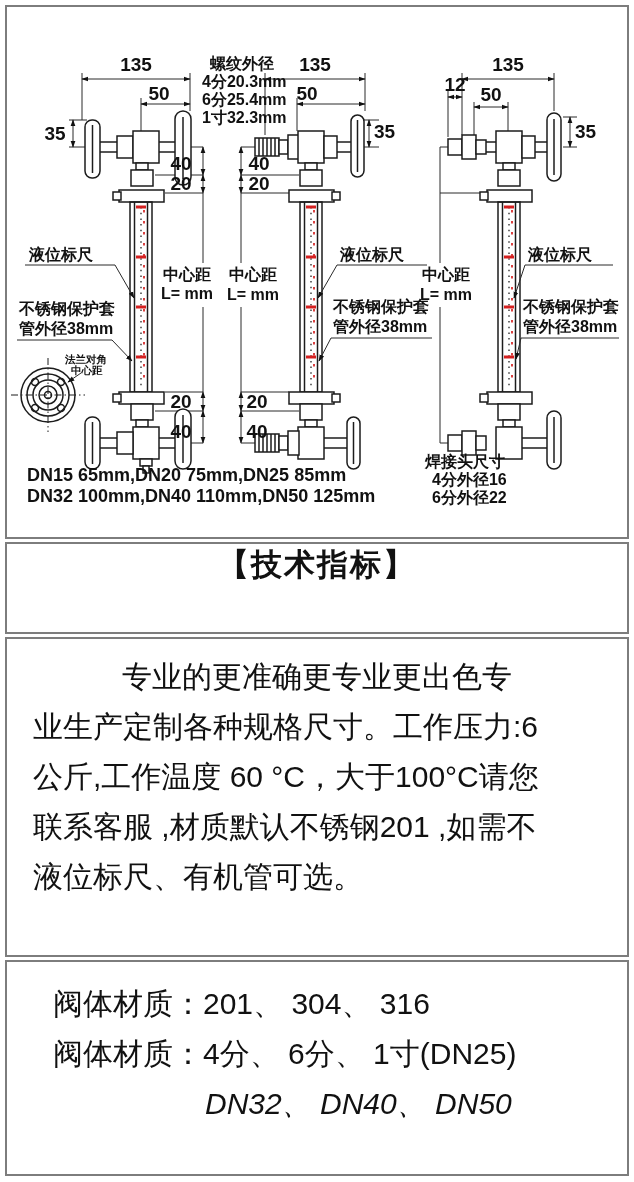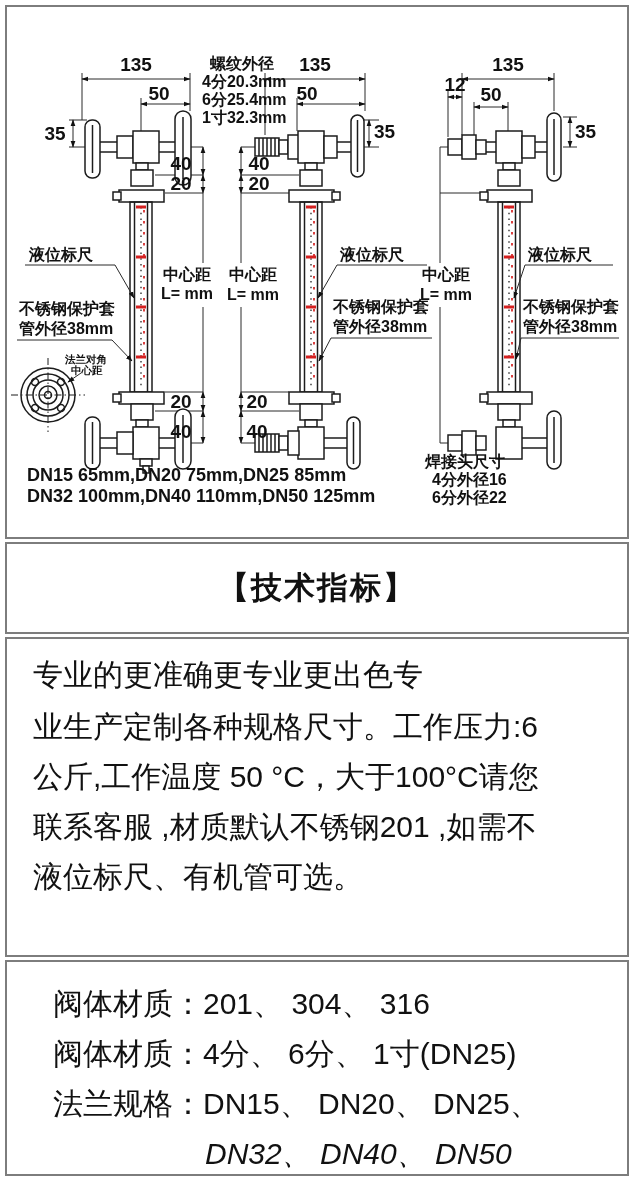--- a/index.html
+++ b/index.html
@@ -1,24 +1,24 @@
 <!DOCTYPE html>
 <html><head>
 <meta charset="utf-8">
 <style>
   html,body{margin:0;padding:0;background:#fff;}
   .page{width:634px;height:1182px;box-sizing:border-box;padding:5px 5px;background:#fff;
         font-family:"Liberation Sans","DejaVu Sans",sans-serif;color:#111;}
   .box{box-sizing:border-box;border:2px solid #7d7d7d;background:#fff;margin-bottom:3px;}
   .box-diagrams{height:534px;position:relative;overflow:hidden;}
   .box-diagrams svg{display:block;}
-  .box-header{height:92px;display:flex;align-items:center;justify-content:center;
+  .box-header{height:92px;display:flex;justify-content:center;
               font-size:31px;font-weight:600;letter-spacing:2px;}
   .box-desc{height:320px;padding:13px 26px 0;font-size:30px;line-height:50px;font-weight:500;}
-  .desc-line.first{font-family:Liberation Mono, monospace;}
+  .desc-line.first{text-align:center;}
   .box-specs{height:216px;padding:17px 0 0 46px;font-size:30px;line-height:50px;font-weight:500;}
   .spec-wrap{padding-left:152px;font-style:italic;}
 
   
   .l{stroke:#1c1c1c;stroke-width:1.5;fill:none;}
   .lf{stroke:#1c1c1c;stroke-width:1.5;fill:#fff;}
   .d{stroke:#2a2a2a;stroke-width:1;fill:none;}
   .da{marker-start:url(#ar);marker-end:url(#ar);}
   text{fill:#111;font-family:"Liberation Sans","DejaVu Sans",sans-serif;}
   .dtx{font-size:19px;font-weight:700;}
@@ -317,25 +317,24 @@
     </svg>
   </div>
 
   <div class="box box-header">
     <span>【技术指标】</span>
   </div>
 
   <div class="box box-desc">
     <div class="desc-line first">专业的更准确更专业更出色专</div>
     <div class="desc-line">业生产定制各种规格尺寸。工作压力:6</div>
-    <div class="desc-line">公斤,工作温度 50 °C，大于100°C请您</div>
+    <div class="desc-line">公斤,工作温度 60 °C，大于100°C请您</div>
     <div class="desc-line">联系客服 ,材质默认不锈钢201 ,如需不</div>
     <div class="desc-line">液位标尺、有机管可选。</div>
   </div>
 
   <div class="box box-specs">
     <div class="spec-row">阀体材质：201、 304、 316</div>
     <div class="spec-row">阀体材质：4分、 6分、 1寸(DN25)</div>
-    <div class="spec-row">法兰规格：DN15、 DN20、 DN25、</div>
     <div class="spec-row spec-wrap">DN32、 DN40、 DN50</div>
   </div>
 
 </div>
 
 </body></html>

